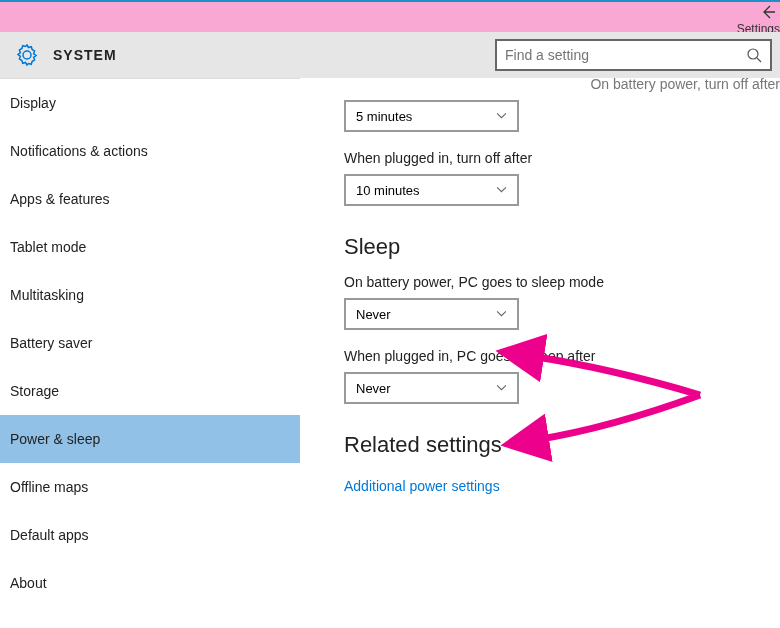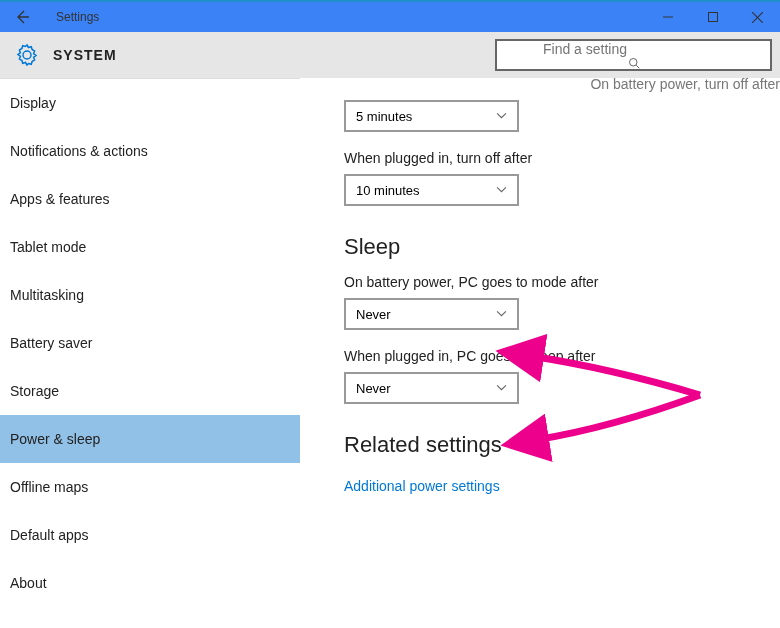--- a/index.html
+++ b/index.html
@@ -20,24 +20,25 @@
       height: 100%;
       display: flex;
       flex-direction: column;
     }
     .top-border {
       height: 2px;
       background: #1F8FCB;
     }
     .titlebar {
       height: 30px;
-      background: #3b82f6;
-      display: flex;
-      align-items: center;
+      background: #f9a8d4;
+      display: flex;
+      align-items: flex-end;
       padding-left: 10px;
+      flex-direction: column;
     }
     .titlebar .back {
       width: 24px;
       height: 24px;
       display: flex;
       align-items: center;
       justify-content: center;
       color: #333;
       cursor: pointer;
     }
@@ -81,21 +82,20 @@
     }
     .searchbox {
       width: 277px;
       height: 32px;
       margin-right: 8px;
       border: 2px solid #666;
       background: #fff;
       display: flex;
       align-items: center;
       padding: 0 8px;
-      flex-direction: column;
     }
     .searchbox input {
       flex: 1;
       border: none;
       outline: none;
       font-size: 14px;
       color: #777;
       background: transparent;
     }
     .searchbox .searchicon {
@@ -290,21 +290,21 @@
           <span class="value">10 minutes</span>
           <span class="chevron">
             <svg width="11" height="11" viewBox="0 0 10 10">
                 <path d="M1 3 L5 7 L9 3" stroke="#666" stroke-width="1" fill="none"></path>
               </svg>
           </span>
         </div>
 
         <div class="section-title">Sleep</div>
 
-        <div class="setting-label">On battery power, PC goes to mode after</div>
+        <div class="setting-label">On battery power, PC goes to sleep mode</div>
         <div class="dropdown">
           <span class="value">Never</span>
           <span class="chevron">
             <svg width="11" height="11" viewBox="0 0 10 10">
                 <path d="M1 3 L5 7 L9 3" stroke="#666" stroke-width="1" fill="none"></path>
               </svg>
           </span>
         </div>
 
         <div class="setting-label">When plugged in, PC goes to sleep after</div>

